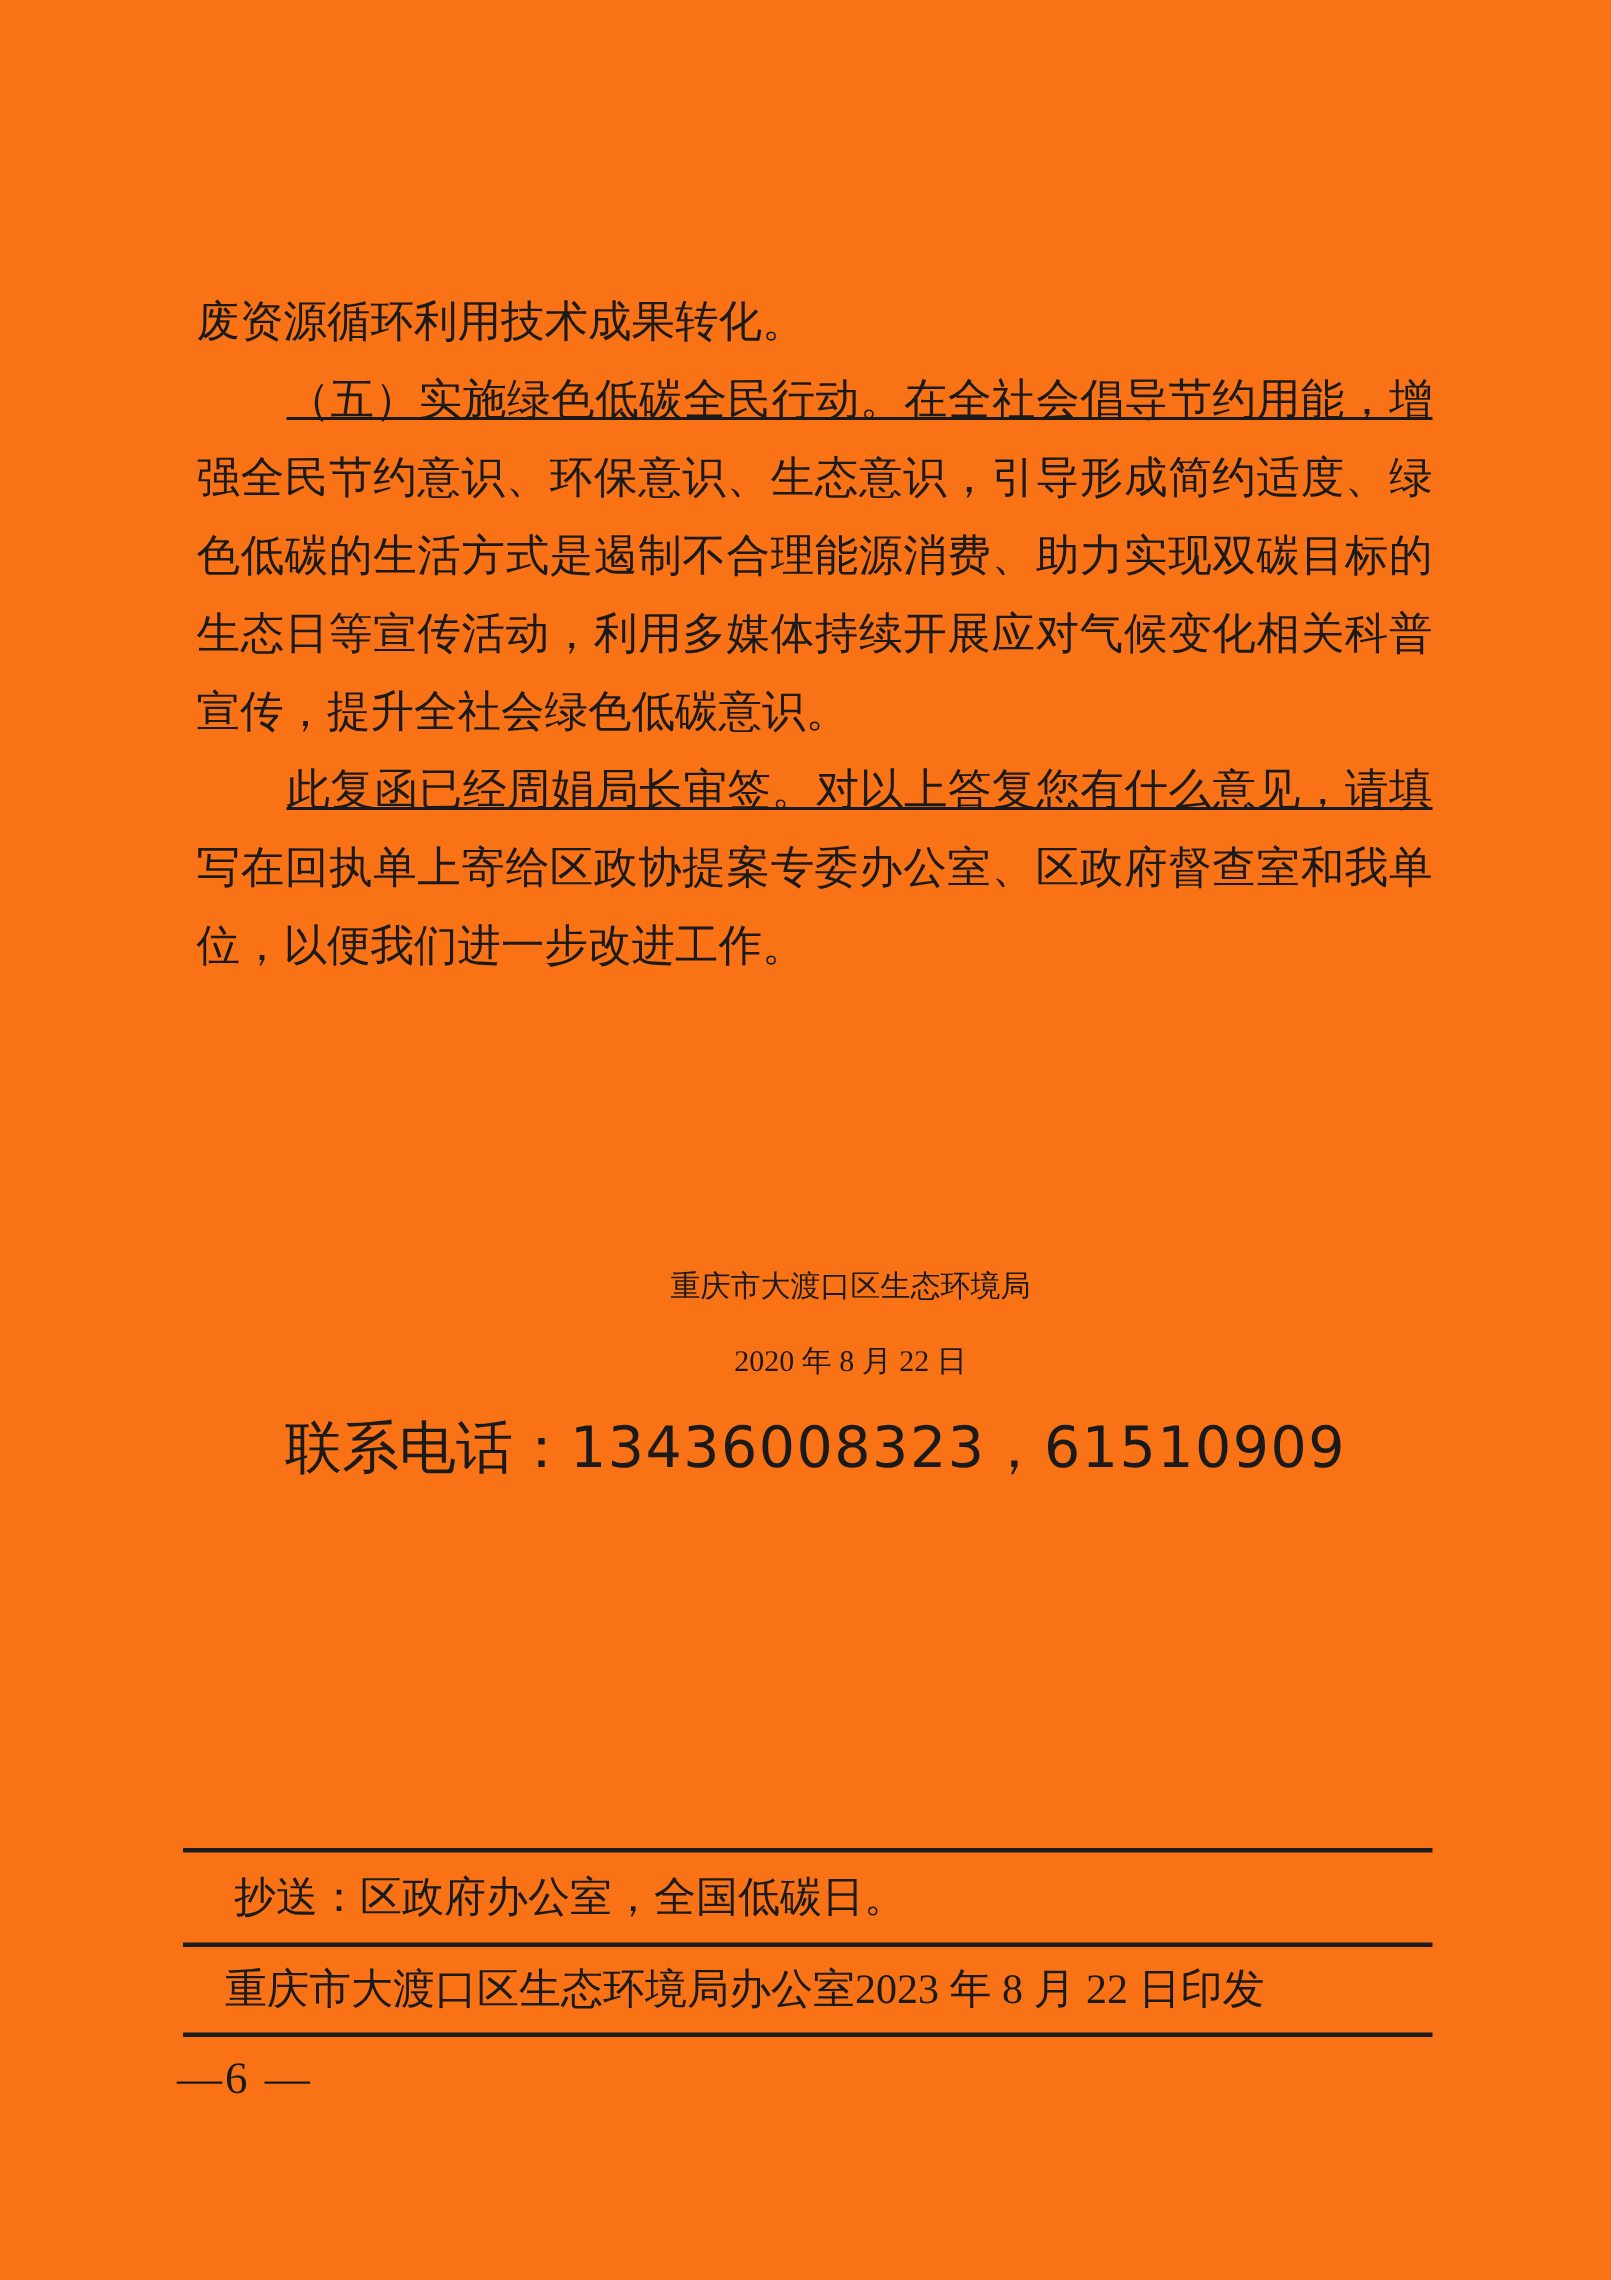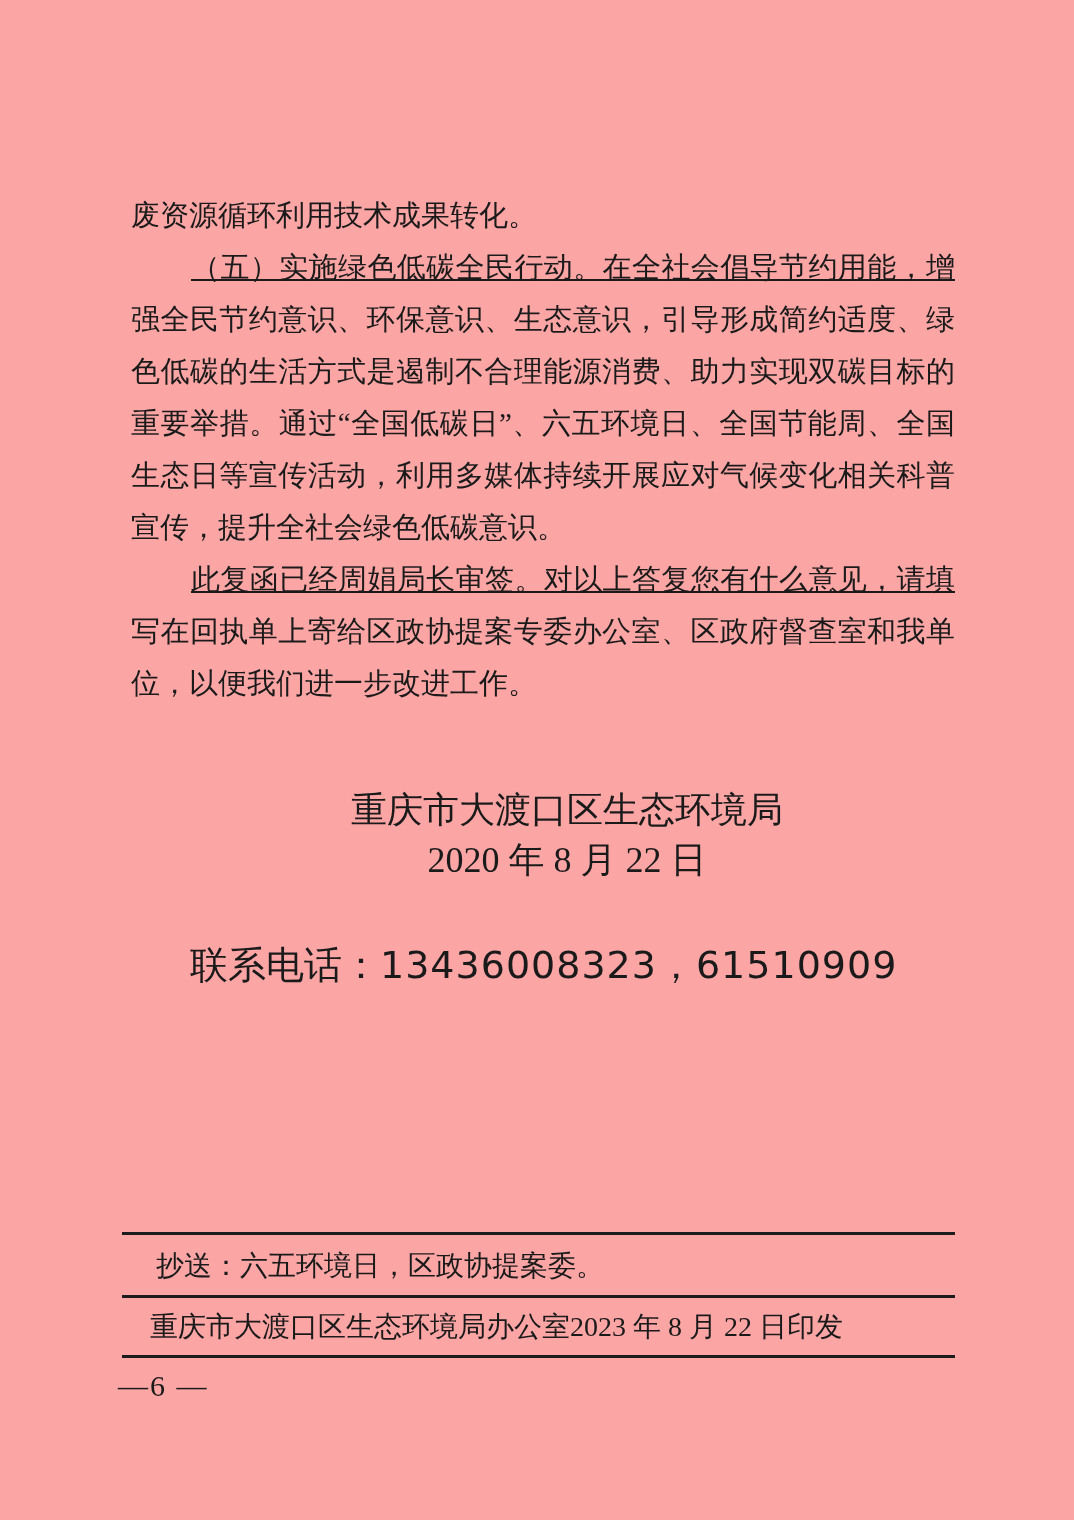--- a/index.html
+++ b/index.html
@@ -4,21 +4,21 @@
 <style>
   html, body {
     margin: 0;
     padding: 0;
     background: #ffffff;
   }
   .page {
     position: relative;
     width: 1074px;
     height: 1520px;
-    background: #fca5a5;
+    background: #f97316;
     color: #1a1a1a;
     font-family: "Liberation Serif", "DejaVu Serif", serif;
     overflow: hidden;
   }
   
   .letter-body {
     position: absolute;
     top: 189px;
     left: 131px;
     width: 824px;
@@ -35,25 +35,25 @@
     text-align-last: justify;
     text-justify: inter-character;
   }
   .line.ind {
     text-indent: 60px;
     text-decoration: underline;
   }
   
   .signature {
     position: absolute;
-    top: 784px;
+    top: 832px;
     left: 155px;
     width: 824px;
     text-align: center;
-    font-size: 36px;
+    font-size: 20px;
   }
   .sig-org {
     height: 52px;
     line-height: 52px;
     font-weight: 500;
   }
   .sig-date {
     height: 49px;
     line-height: 49px;
   }
@@ -124,39 +124,38 @@
 </head>
 <body>
 
 <div class="page">
 
   <div class="letter-body">
     <div class="line">废资源循环利用技术成果转化。</div>
     <div class="line ind jst">（五）实施绿色低碳全民行动。在全社会倡导节约用能，增</div>
     <div class="line jst">强全民节约意识、环保意识、生态意识，引导形成简约适度、绿</div>
     <div class="line jst">色低碳的生活方式是遏制不合理能源消费、助力实现双碳目标的</div>
-    <div class="line jst">重要举措。通过“全国低碳日”、六五环境日、全国节能周、全国</div>
     <div class="line jst">生态日等宣传活动，利用多媒体持续开展应对气候变化相关科普</div>
     <div class="line">宣传，提升全社会绿色低碳意识。</div>
     <div class="line ind jst">此复函已经周娟局长审签。对以上答复您有什么意见，请填</div>
     <div class="line jst">写在回执单上寄给区政协提案专委办公室、区政府督查室和我单</div>
     <div class="line">位，以便我们进一步改进工作。</div>
   </div>
 
   <div class="signature">
     <div class="sig-org">重庆市大渡口区生态环境局</div>
     <div class="sig-date">2020 年 8 月 22 日</div>
   </div>
 
   <div class="contact contact-phone">
     <span>联系电话</span><span>：</span><span class="num">13436008323，61510909</span>
   </div>
 
   <div class="f-rule f-rule-1"></div>
-  <div class="f-cc">抄送：六五环境日，区政协提案委。</div>
+  <div class="f-cc">抄送：区政府办公室，全国低碳日。</div>
   <div class="f-rule f-rule-2"></div>
   <div class="f-issuer-row">
     <span>重庆市大渡口区生态环境局办公室</span>
     <span>2023 年 8 月 22 日印发</span>
   </div>
   <div class="f-rule f-rule-3"></div>
 
   <div class="page-number">—6 —</div>
 
 </div>

